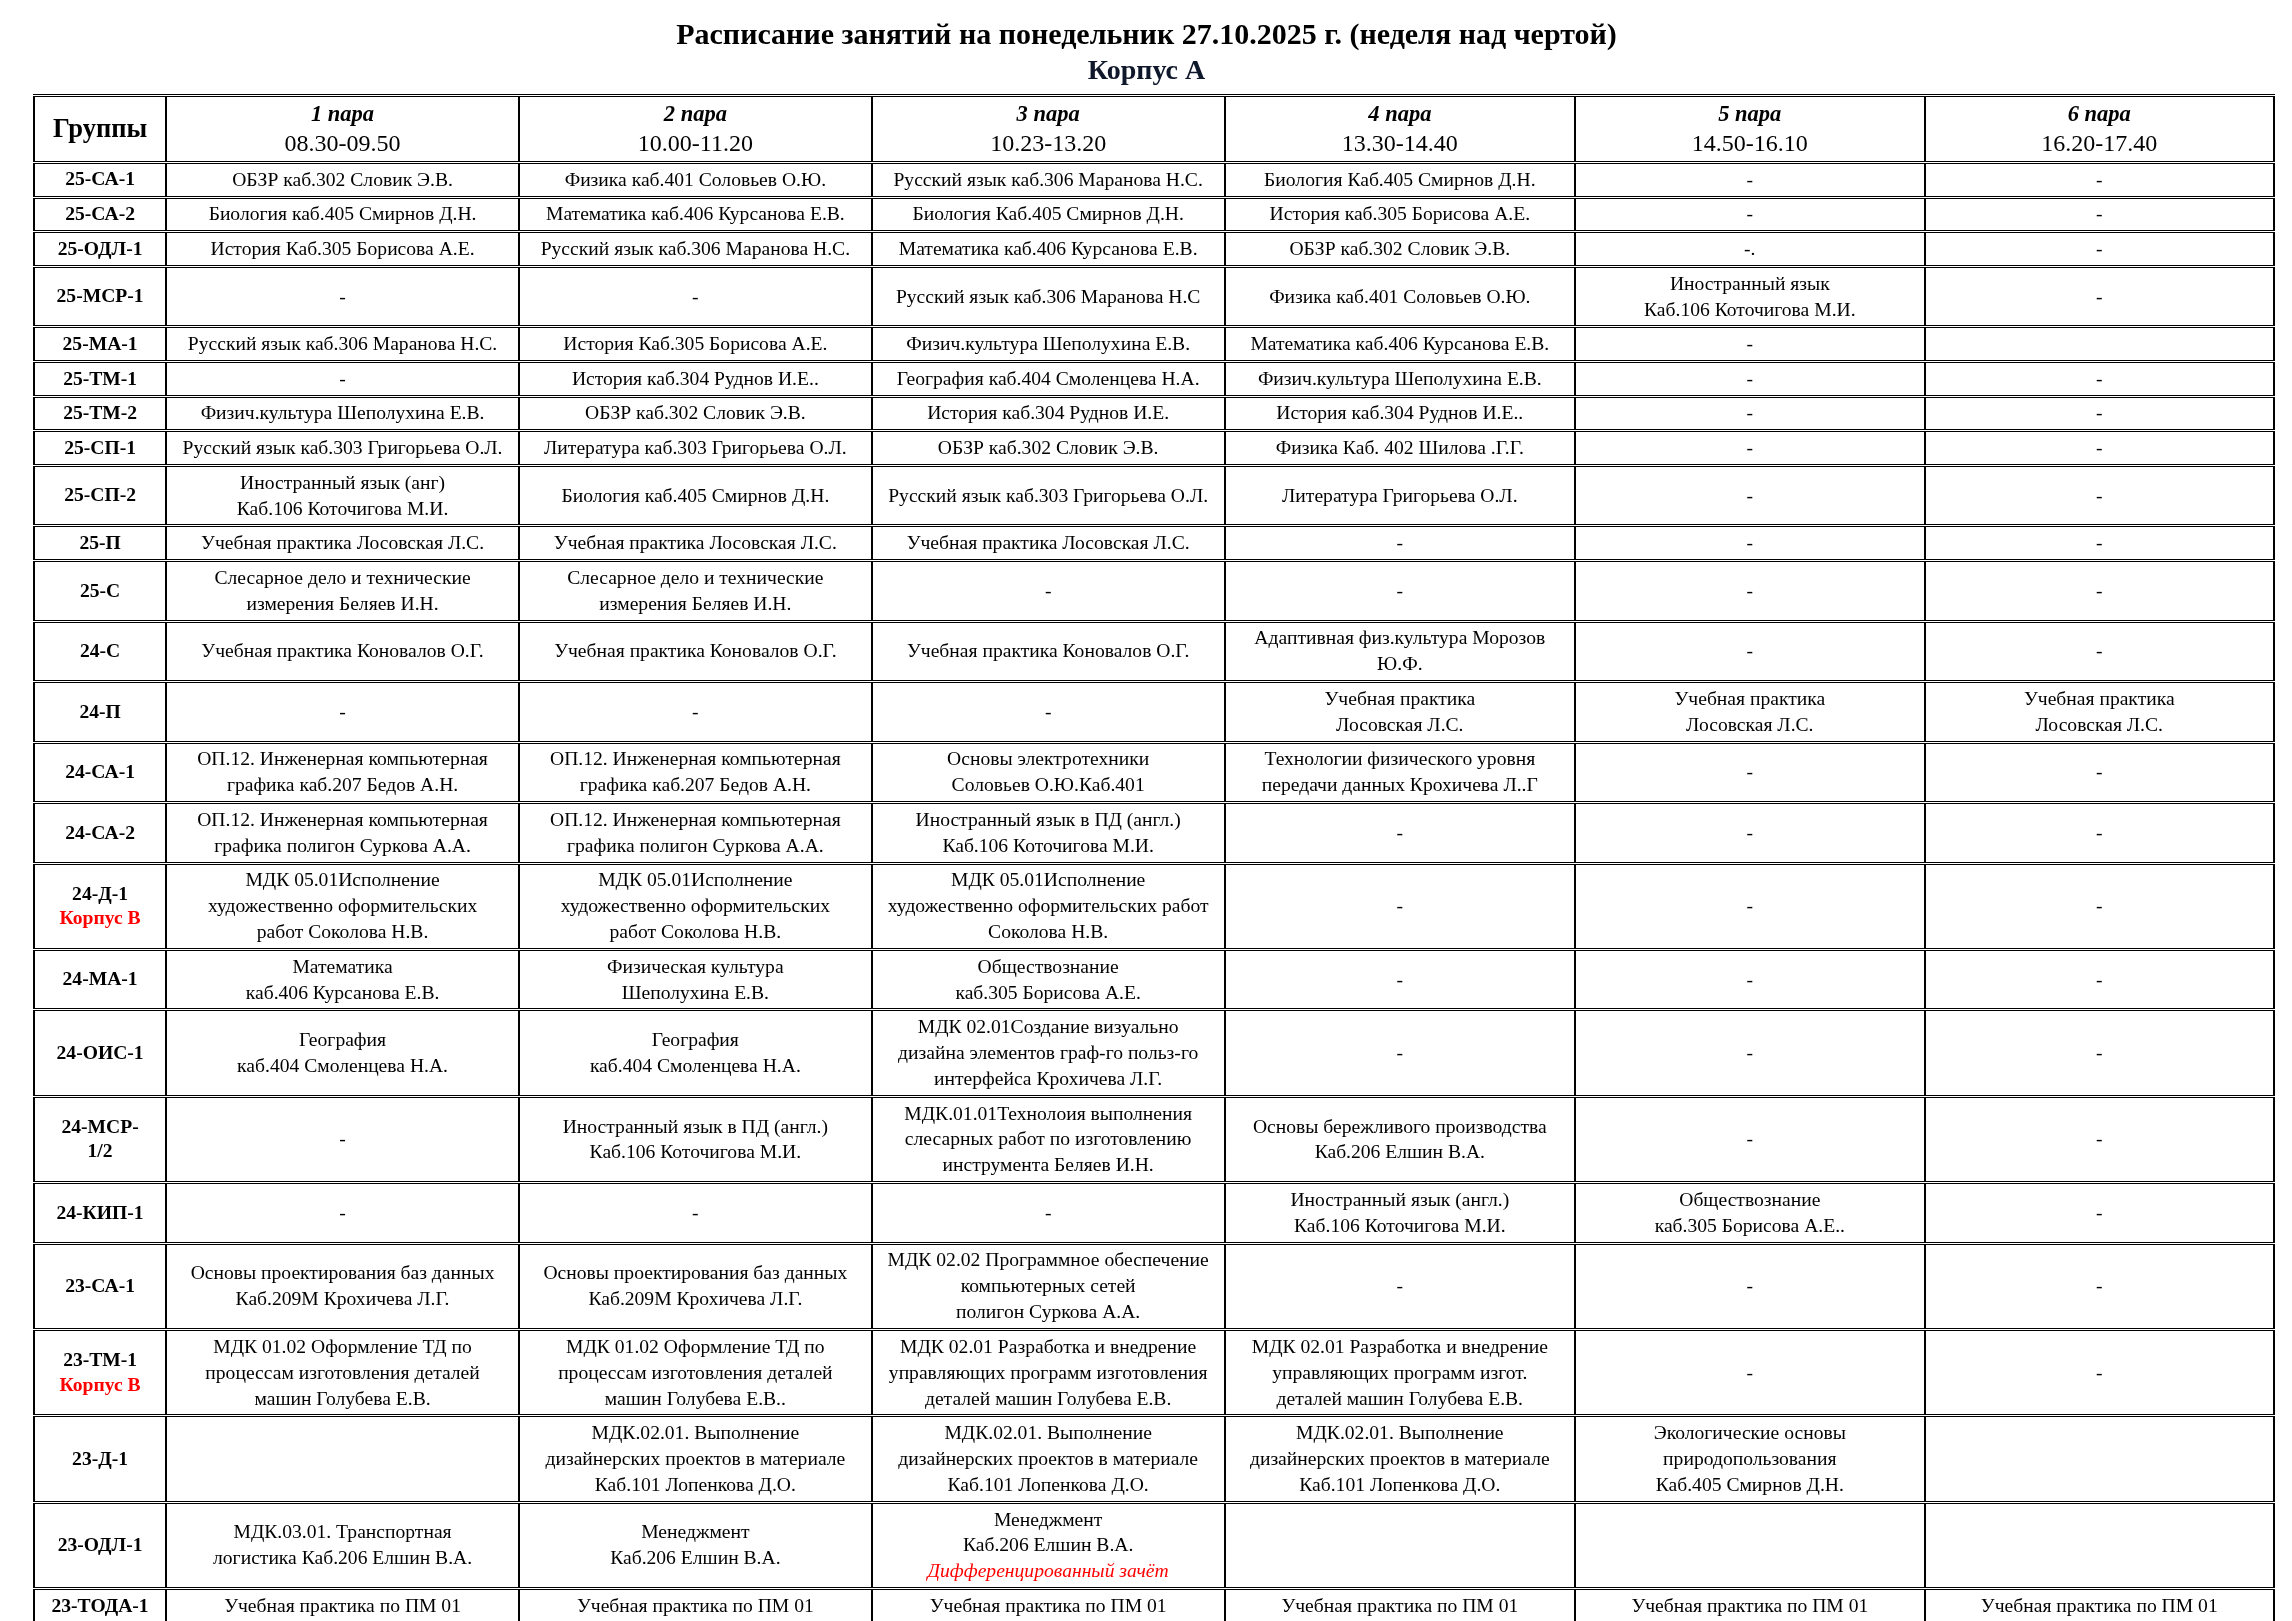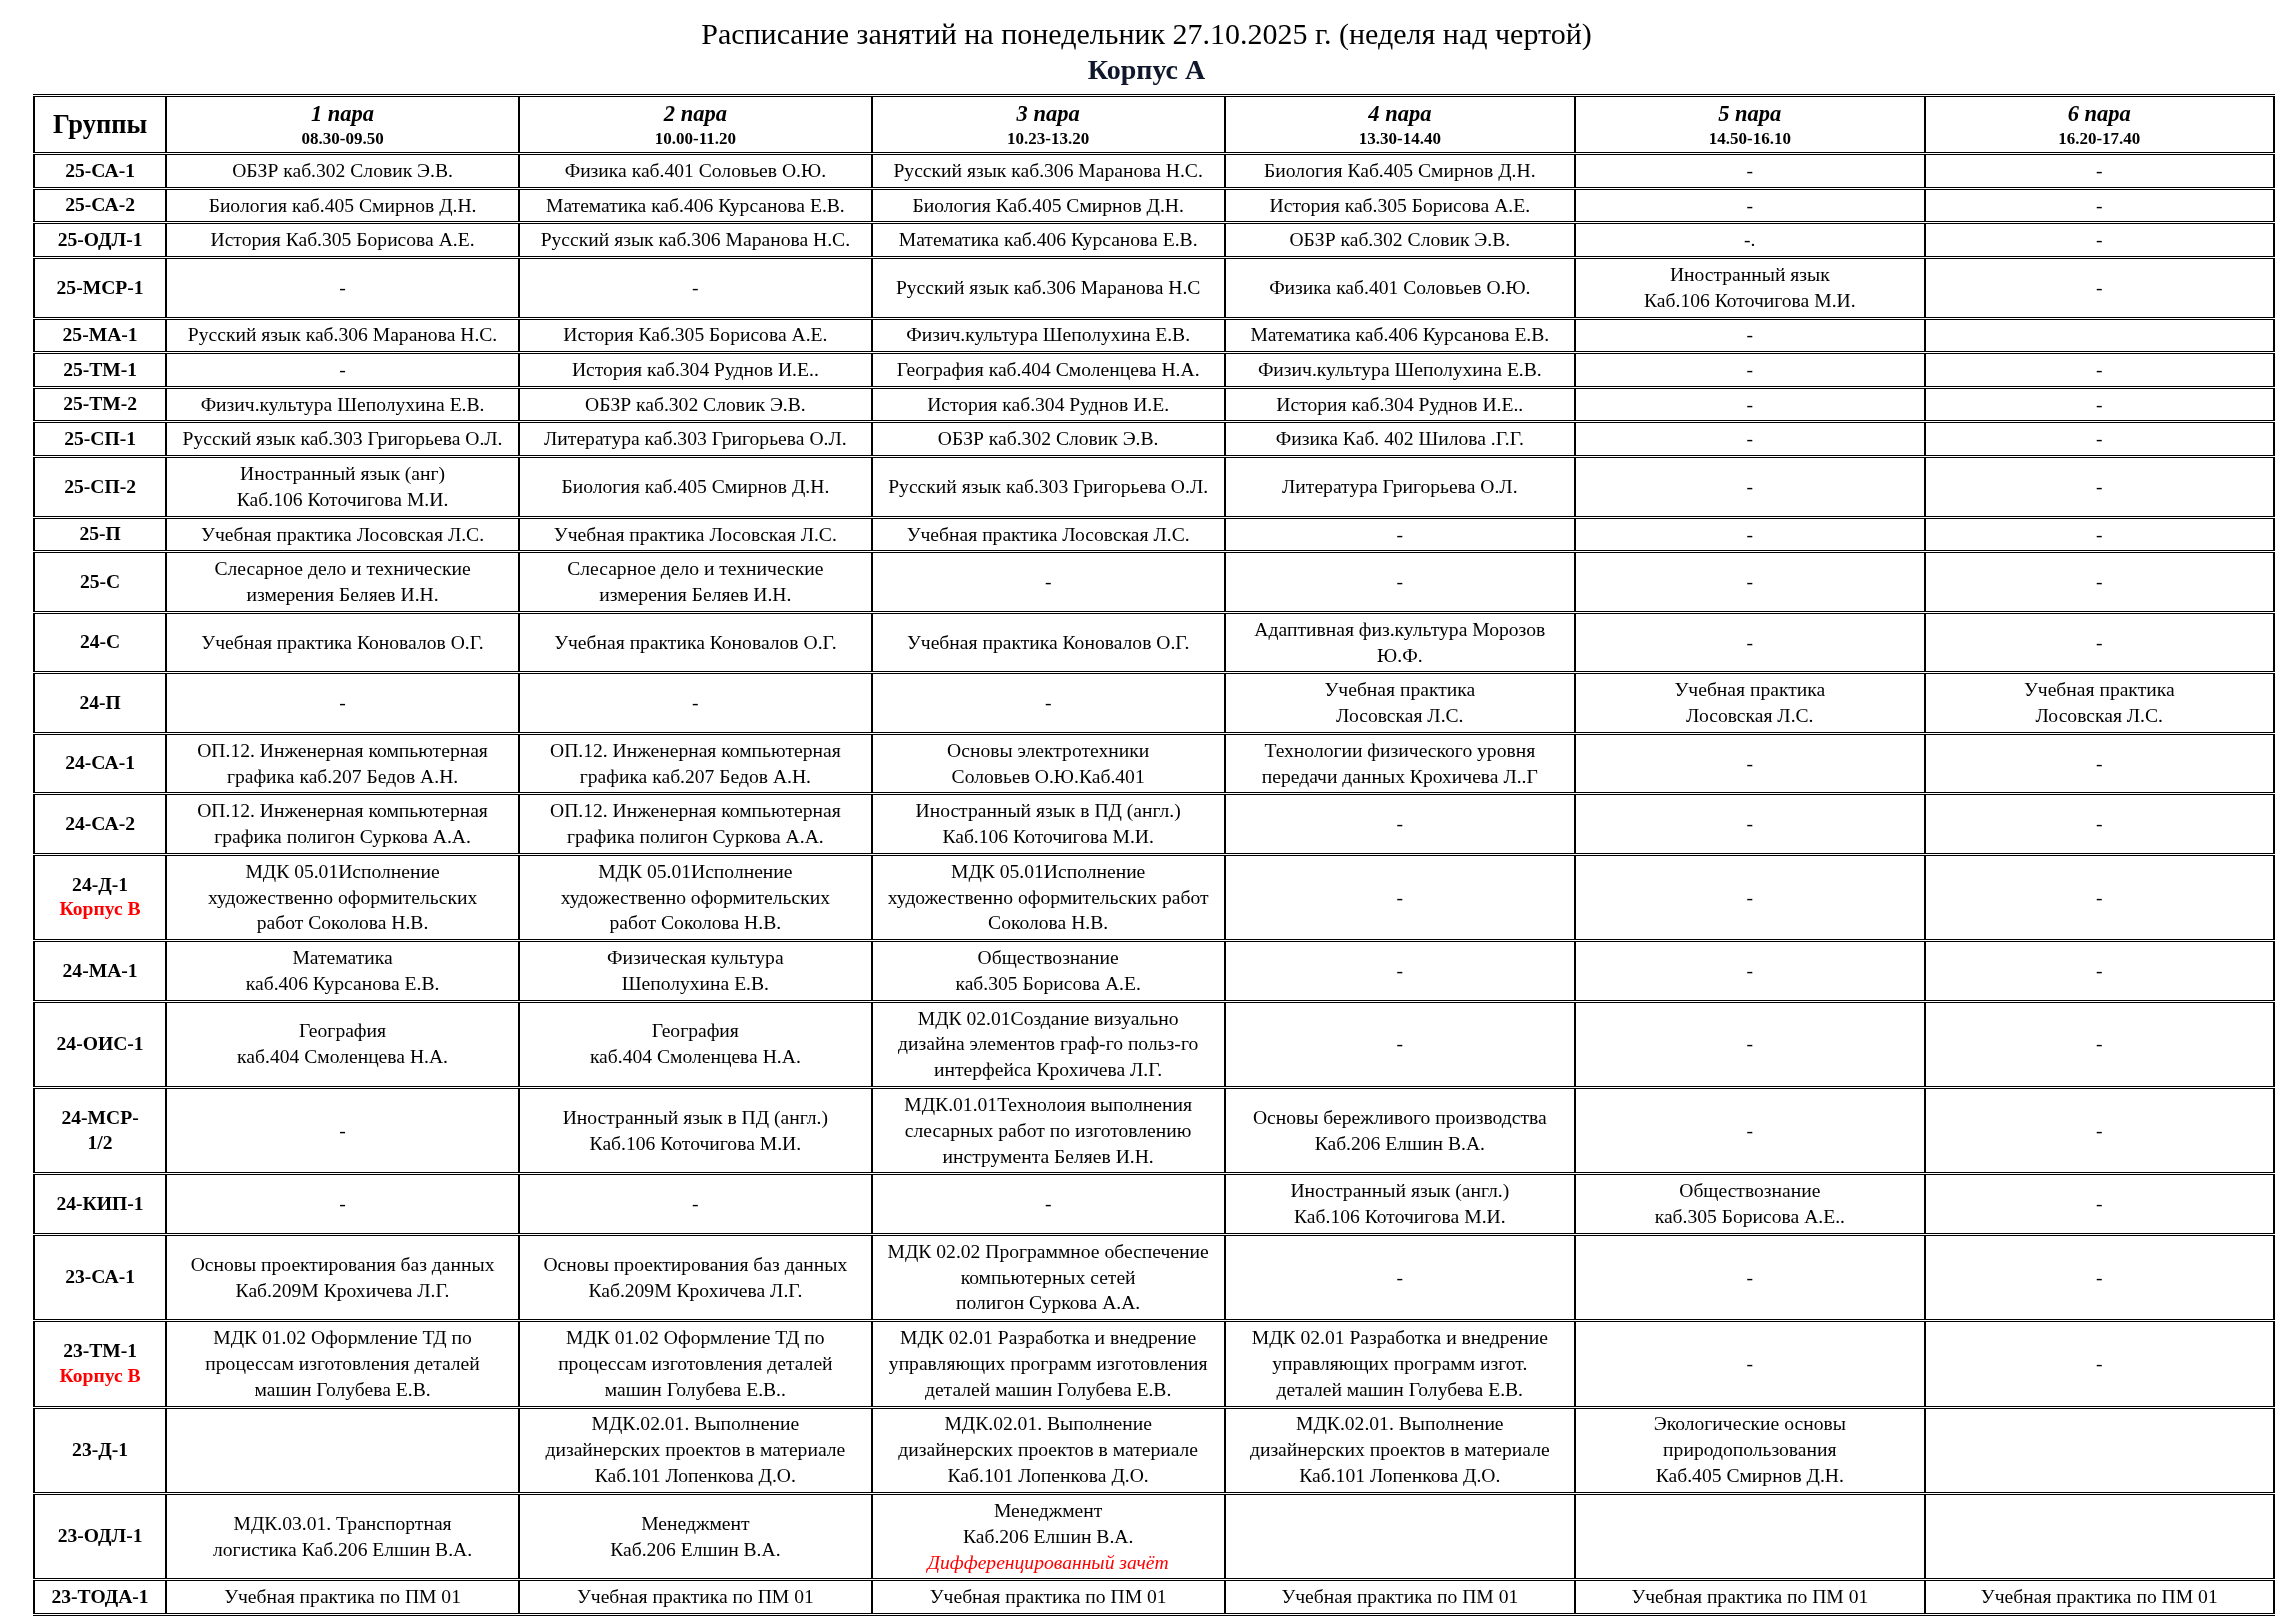--- a/index.html
+++ b/index.html
@@ -4,21 +4,21 @@
 <style>
   html,body{margin:0;padding:0;background:#ffffff;}
   body{
     width:2293px;height:1621px;
     font-family:"Liberation Serif","DejaVu Serif",serif;
     color:#000;
     position:relative;
   }
   .titles{ text-align:center; padding-top:15.7px; }
   .main-title{
-    font-size:30px; font-weight:normal; line-height:1.2;
+    font-size:30px; font-weight:bold; line-height:1.2;
   }
   .sub-title{
     font-size:28px; font-weight:bold; line-height:1.3;
   }
   table.schedule{
     border-collapse:collapse;
     margin:5.9px 17.6px 0 33px;
     width:2242px;
     table-layout:fixed;
   }
@@ -28,21 +28,21 @@
     border-top:3.9px double #000;
     border-bottom:3.9px double #000;
     text-align:center;
     vertical-align:middle;
     padding:2.9px 5.9px;
     overflow:hidden;
   }
   table.schedule{ border:2.9px solid #000; }
   th.corner{ font-size:26.5px; font-weight:bold; }
   .pair-label{ font-size:22.5px; font-weight:bold; line-height:1.25;font-style:italic; }
-  .pair-time{ font-size:17px; font-weight:bold; line-height:1.25; }
+  .pair-time{ font-size:24px; font-weight:normal; line-height:1.25; }
   td.group-cell{ font-weight:bold; font-size:19.6px; line-height:1.25; white-space:pre-line; }
   td.lesson-cell{ font-size:19.6px; line-height:1.32; }
   .corpus-label{ font-weight:bold; }
   .cell-line{ display:block; }
 </style>
 </head>
 <body>
 
 <div class="titles">
   <div class="main-title">Расписание занятий на понедельник 27.10.2025 г. (неделя над чертой)</div>

